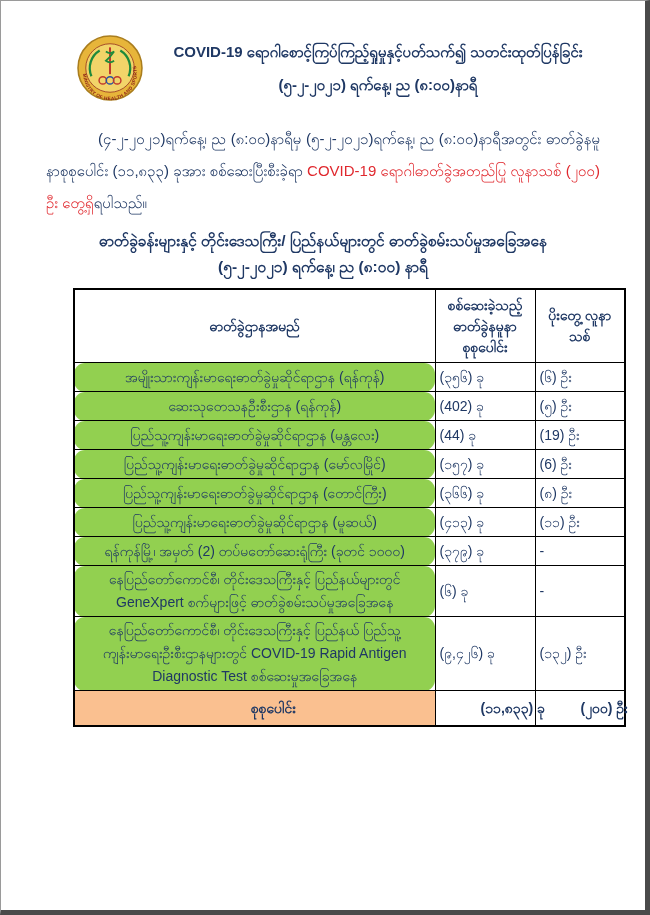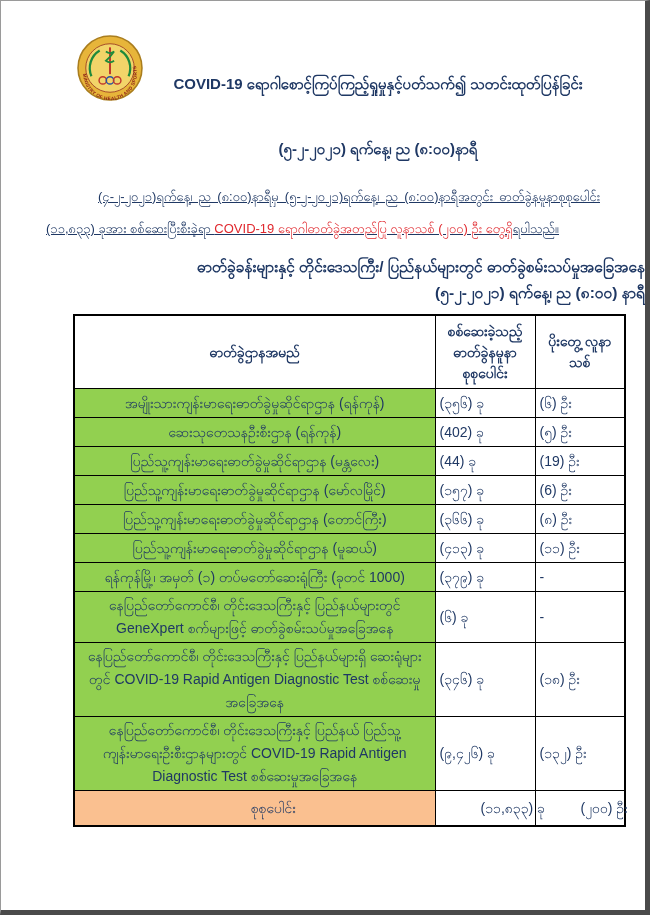--- a/index.html
+++ b/index.html
@@ -23,31 +23,30 @@
     border-left:1px solid #9a9a9a;
     border-right:5px solid #4a4a4a;
     border-bottom:5px solid #4a4a4a;
     font-family:"Liberation Sans","DejaVu Sans",sans-serif;
     color:var(--text-navy);
     overflow:hidden;
   }
   .header{position:relative;padding-top:34px;min-height:72px;}
   .logo{position:absolute;left:76px;top:34px;width:66px;height:66px;}
   .title-block{margin-left:138px;margin-right:28px;text-align:center;}
-  .title-line{font-size:15px;font-weight:bold;line-height:33px;margin-top:32px;}
+  .title-line{font-size:15px;font-weight:bold;line-height:33px;}
   .body-para{
     margin:16px 45px 8px 45px;
-    font-size:13px;
+    font-size:15px;
     line-height:32px;
     text-align:justify;
     text-indent:52px;
-    text-decoration:underline;
   }
   .red{color:var(--accent-red);}
-  .table-title{margin-top:9px;text-align:right;}
+  .table-title{margin-top:9px;text-align:center;}
   .table-title-line{font-size:15.5px;font-weight:bold;line-height:26px;}
   table.lab-table{
     margin:8px 0 0 72px;
     border-collapse:collapse;
     width:551px;
     table-layout:fixed;
     font-size:14px;
   }
   table.lab-table col.c-name{width:361px;}
   table.lab-table col.c-samples{width:100px;}
@@ -64,22 +63,22 @@
     text-align:center;
     padding:2px 8px;
     line-height:23px;
   }
   td.num-cell{
     background:#ffffff;
     padding:2px 12px 2px 4px;
     line-height:23px;
     white-space:nowrap;
   }
-  tr.data-row td{height:24px;}
-  tr.total-row td{height:30px;font-weight:normal;padding-left:45px;}
+  tr.data-row td{height:24px;border-radius:11px;}
+  tr.total-row td{height:30px;font-weight:bold;padding-left:45px;}
   tr.total-row td.name-cell{background:var(--total-orange);}
   .seal-ring-text{fill:var(--logo-dark-red);font-size:4.6px;font-weight:bold;letter-spacing:.3px;}
 </style>
 </head>
 <body>
 
 <div class="page">
 
   <div class="header">
     <svg class="logo" viewBox="0 0 64 64" aria-hidden="true">
@@ -148,33 +147,28 @@
           <td class="name-cell">ပြည်သူ့ကျန်းမာရေးဓာတ်ခွဲမှုဆိုင်ရာဌာန (တောင်ကြီး)</td>
           <td class="num-cell">(၃၆၆) ခု</td>
           <td class="num-cell">(၈) ဦး</td>
         </tr>
         <tr class="data-row">
           <td class="name-cell">ပြည်သူ့ကျန်းမာရေးဓာတ်ခွဲမှုဆိုင်ရာဌာန (မူဆယ်)</td>
           <td class="num-cell">(၄၁၃) ခု</td>
           <td class="num-cell">(၁၁) ဦး</td>
         </tr>
         <tr class="data-row">
-          <td class="name-cell">ရန်ကုန်မြို့၊ အမှတ် (၁) တပ်မတော်ဆေးရုံကြီး (ခုတင် 1000)</td>
+          <td class="name-cell">ရန်ကုန်မြို့၊ အမှတ် (2) တပ်မတော်ဆေးရုံကြီး (ခုတင် ၁၀၀၀)</td>
           <td class="num-cell">(၃၇၉) ခု</td>
           <td class="num-cell">-</td>
         </tr>
         <tr class="data-row">
           <td class="name-cell">နေပြည်တော်ကောင်စီ၊ တိုင်းဒေသကြီးနှင့် ပြည်နယ်များတွင် GeneXpert စက်များဖြင့် ဓာတ်ခွဲစမ်းသပ်မှုအခြေအနေ</td>
           <td class="num-cell">(၆) ခု</td>
           <td class="num-cell">-</td>
-        </tr>
-        <tr class="data-row">
-          <td class="name-cell">နေပြည်တော်ကောင်စီ၊ တိုင်းဒေသကြီးနှင့် ပြည်နယ်များရှိ ဆေးရုံများတွင် COVID-19 Rapid Antigen Diagnostic Test စစ်ဆေးမှုအခြေအနေ</td>
-          <td class="num-cell">(၃၄၆) ခု</td>
-          <td class="num-cell">(၁၈) ဦး</td>
         </tr>
         <tr class="data-row">
           <td class="name-cell">နေပြည်တော်ကောင်စီ၊ တိုင်းဒေသကြီးနှင့် ပြည်နယ် ပြည်သူ့ကျန်းမာရေးဦးစီးဌာနများတွင်  COVID-19 Rapid Antigen Diagnostic Test စစ်ဆေးမှုအခြေအနေ</td>
           <td class="num-cell">(၉,၄၂၆) ခု</td>
           <td class="num-cell">(၁၃၂) ဦး</td>
         </tr>
       </tbody>
     <tbody>
       <tr class="total-row">
         <td class="name-cell">စုစုပေါင်း</td>

